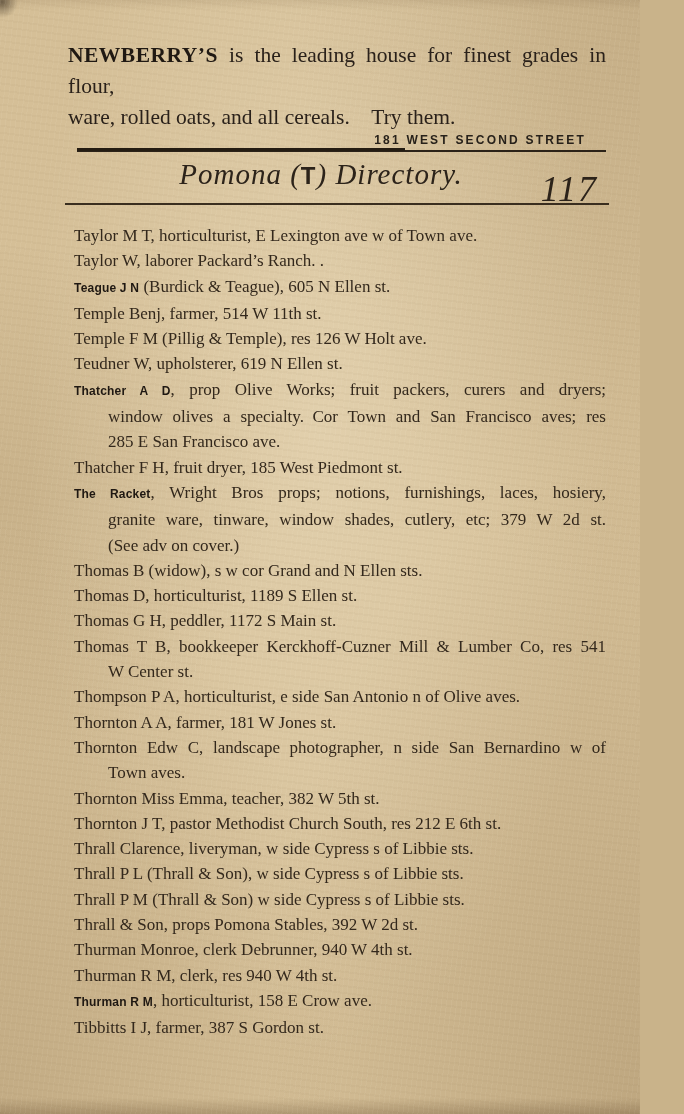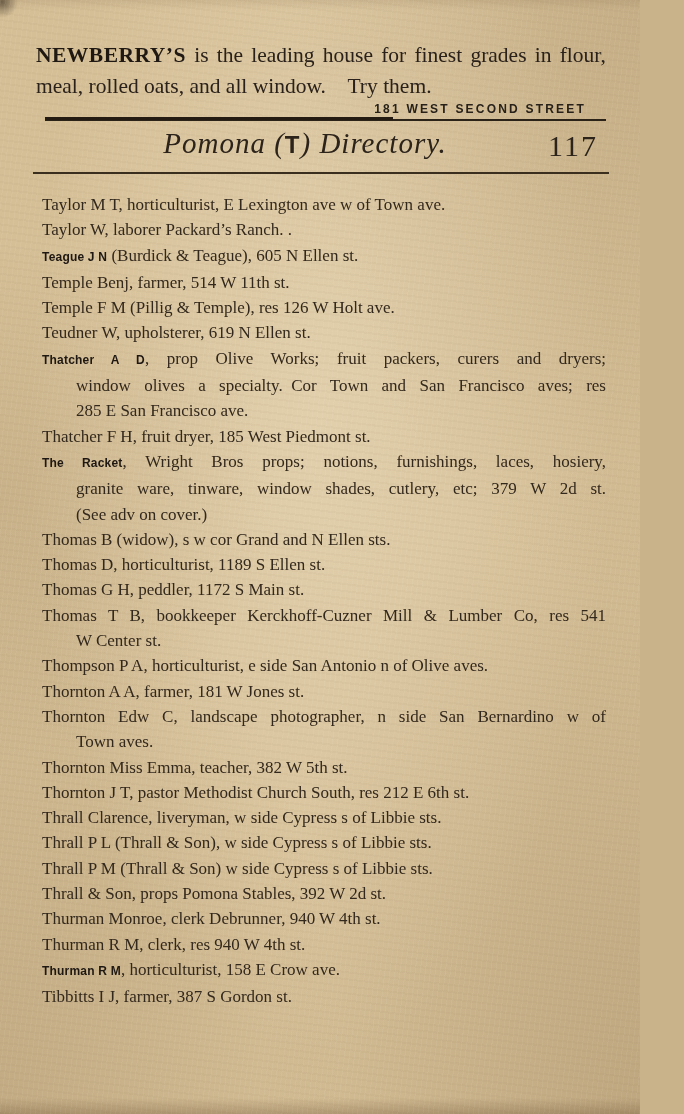--- a/index.html
+++ b/index.html
@@ -14,20 +14,21 @@
     background:
       radial-gradient(circle at 2px 2px, rgba(35,25,15,0.55), rgba(35,25,15,0) 16px),
       linear-gradient(to top, rgba(90,65,35,0.28), rgba(90,65,35,0) 16px),
       linear-gradient(to bottom, rgba(90,65,35,0.10), rgba(90,65,35,0) 10px),
       radial-gradient(ellipse at 50% 38%, rgba(255,246,222,0.30), rgba(255,246,222,0) 65%),
       radial-gradient(ellipse at 100% 100%, rgba(110,82,45,0.22), rgba(110,82,45,0) 42%),
       radial-gradient(ellipse at 0% 100%, rgba(110,82,45,0.18), rgba(110,82,45,0) 38%),
       radial-gradient(ellipse at 100% 0%, rgba(110,82,45,0.15), rgba(110,82,45,0) 38%),
       radial-gradient(ellipse at 0% 45%, rgba(110,82,45,0.12), rgba(110,82,45,0) 30%),
       #d5bf97;
+    padding-left: 32px;
   }
   .texture {
     position: absolute; inset: 0; pointer-events: none;
     background:
       repeating-linear-gradient(7deg, rgba(110,85,50,0.035) 0 2px, rgba(0,0,0,0) 2px 7px),
       repeating-linear-gradient(97deg, rgba(255,255,235,0.05) 0 1px, rgba(0,0,0,0) 1px 5px);
   }
   .content { position: relative; padding: 40px 34px 0 36px; }
 
   
@@ -42,42 +43,42 @@
 
   
   .rule-thick { position: relative; height: 2px; background: #2b2218; margin: 3px 0 0 9px; }
   .rule-thick::before { content: ""; position: absolute; left: 0; top: -2px; width: 62%; height: 3px; background: #241c12; }
   .rule-thin { height: 2px; background: #3a2e1f; margin: 5px -3px 0 -3px; }
 
   
   .masthead { position: relative; margin-top: 6px; height: 40px; }
   .title { text-align: center; font-style: italic; font-size: 29px; letter-spacing: 1px; transform: translateX(-16px); color: #2c231a; }
   .title-letter { font-style: normal; font-weight: bold; font-family: "Liberation Sans", sans-serif; font-size: 24px; }
-  .page-number { position: absolute; right: 8px; top: 2px; font-size: 30px; letter-spacing: 2px; color: #2c231a; }
+  .page-number { position: absolute; right: 8px; top: 10px; font-style: italic; font-size: 36px; letter-spacing: 2px; color: #2c231a; }
 
   
   .entries { margin: 18px 0 0 6px; font-size: 17px; }
   .line { line-height: 25.3px; text-align: justify; }
   .line.stretch { text-align-last: justify; }
   .line.cont { padding-left: 34px; }
   .name.bold {
     font-family: "Liberation Sans", sans-serif; font-weight: bold;
     font-size: 12px; letter-spacing: 0.2px; color: #1f1812;
   }
 </style>
 </head>
 <body>
 
 <div class="page">
   <div class="texture"></div>
   <div class="content">
 
     <header>
       <div class="ad-line1"><span class="ad-name">NEWBERRY’S</span><span> is the leading house for finest grades in flour,</span></div>
-      <div class="ad-line2">meal, rolled oats, and all window. Try them.</div>
+      <div class="ad-line2">ware, rolled oats, and all cereals. Try them.</div>
       <div class="ad-address">181 WEST SECOND STREET</div>
     </header>
 
     <div class="rule-thick"></div>
 
     <div class="masthead">
       <div class="title"><span>Pomona (</span><span class="title-letter">T</span><span>) Directory.</span></div>
       <div class="page-number">117</div>
     </div>
 

